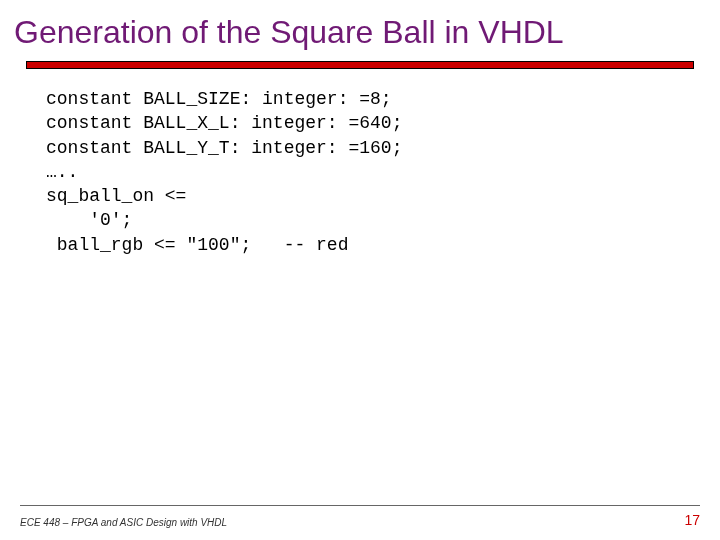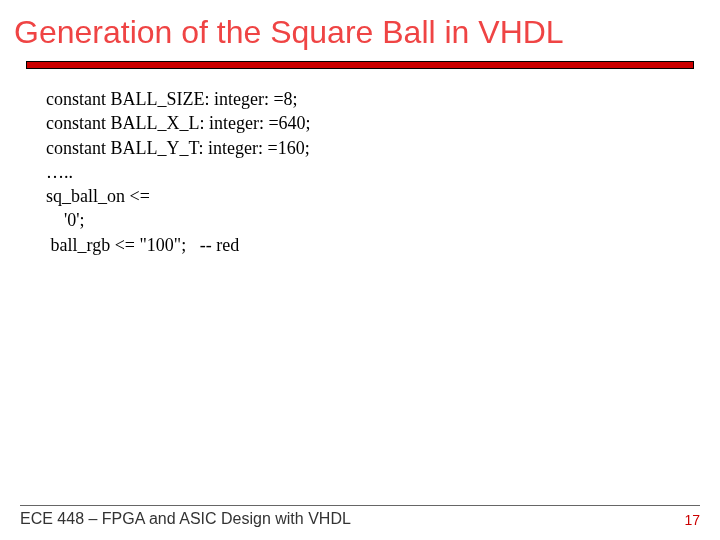--- a/index.html
+++ b/index.html
@@ -12,54 +12,55 @@
     position: relative;
     overflow: hidden;
   }
   .slide {
     width: 720px;
     height: 540px;
     position: relative;
   }
   .title {
     font-size: 32px;
-    color: #ef4444;
+    color: #701a75;
     padding: 14px 20px 8px 14px;
     font-weight: normal;
     letter-spacing: 0px;
   }
   .title-rule {
     margin: 2px 26px 0 26px;
     height: 6px;
     background: #cc0000;
     border: 1px solid #000;
   }
   .code-block {
     margin: 18px 40px 0 46px;
     font-size: 18px;
     line-height: 1.35;
     color: #000;
-    font-family: Liberation Serif, serif;
+    font-family: Liberation Mono, monospace;
   }
   .code-line {
     white-space: pre;
   }
   .footer-rule {
     position: absolute;
     left: 20px;
     right: 20px;
     bottom: 34px;
     height: 1px;
     background: #666;
   }
   .footer-left {
     position: absolute;
     left: 20px;
     bottom: 12px;
-    font-size: 16px;
+    font-size: 10px;
+    font-style: italic;
     color: #333;
     text-align: center;
   }
   .footer-right {
     position: absolute;
     right: 20px;
     bottom: 12px;
     font-size: 14px;
     color: #cc0000;
   }

